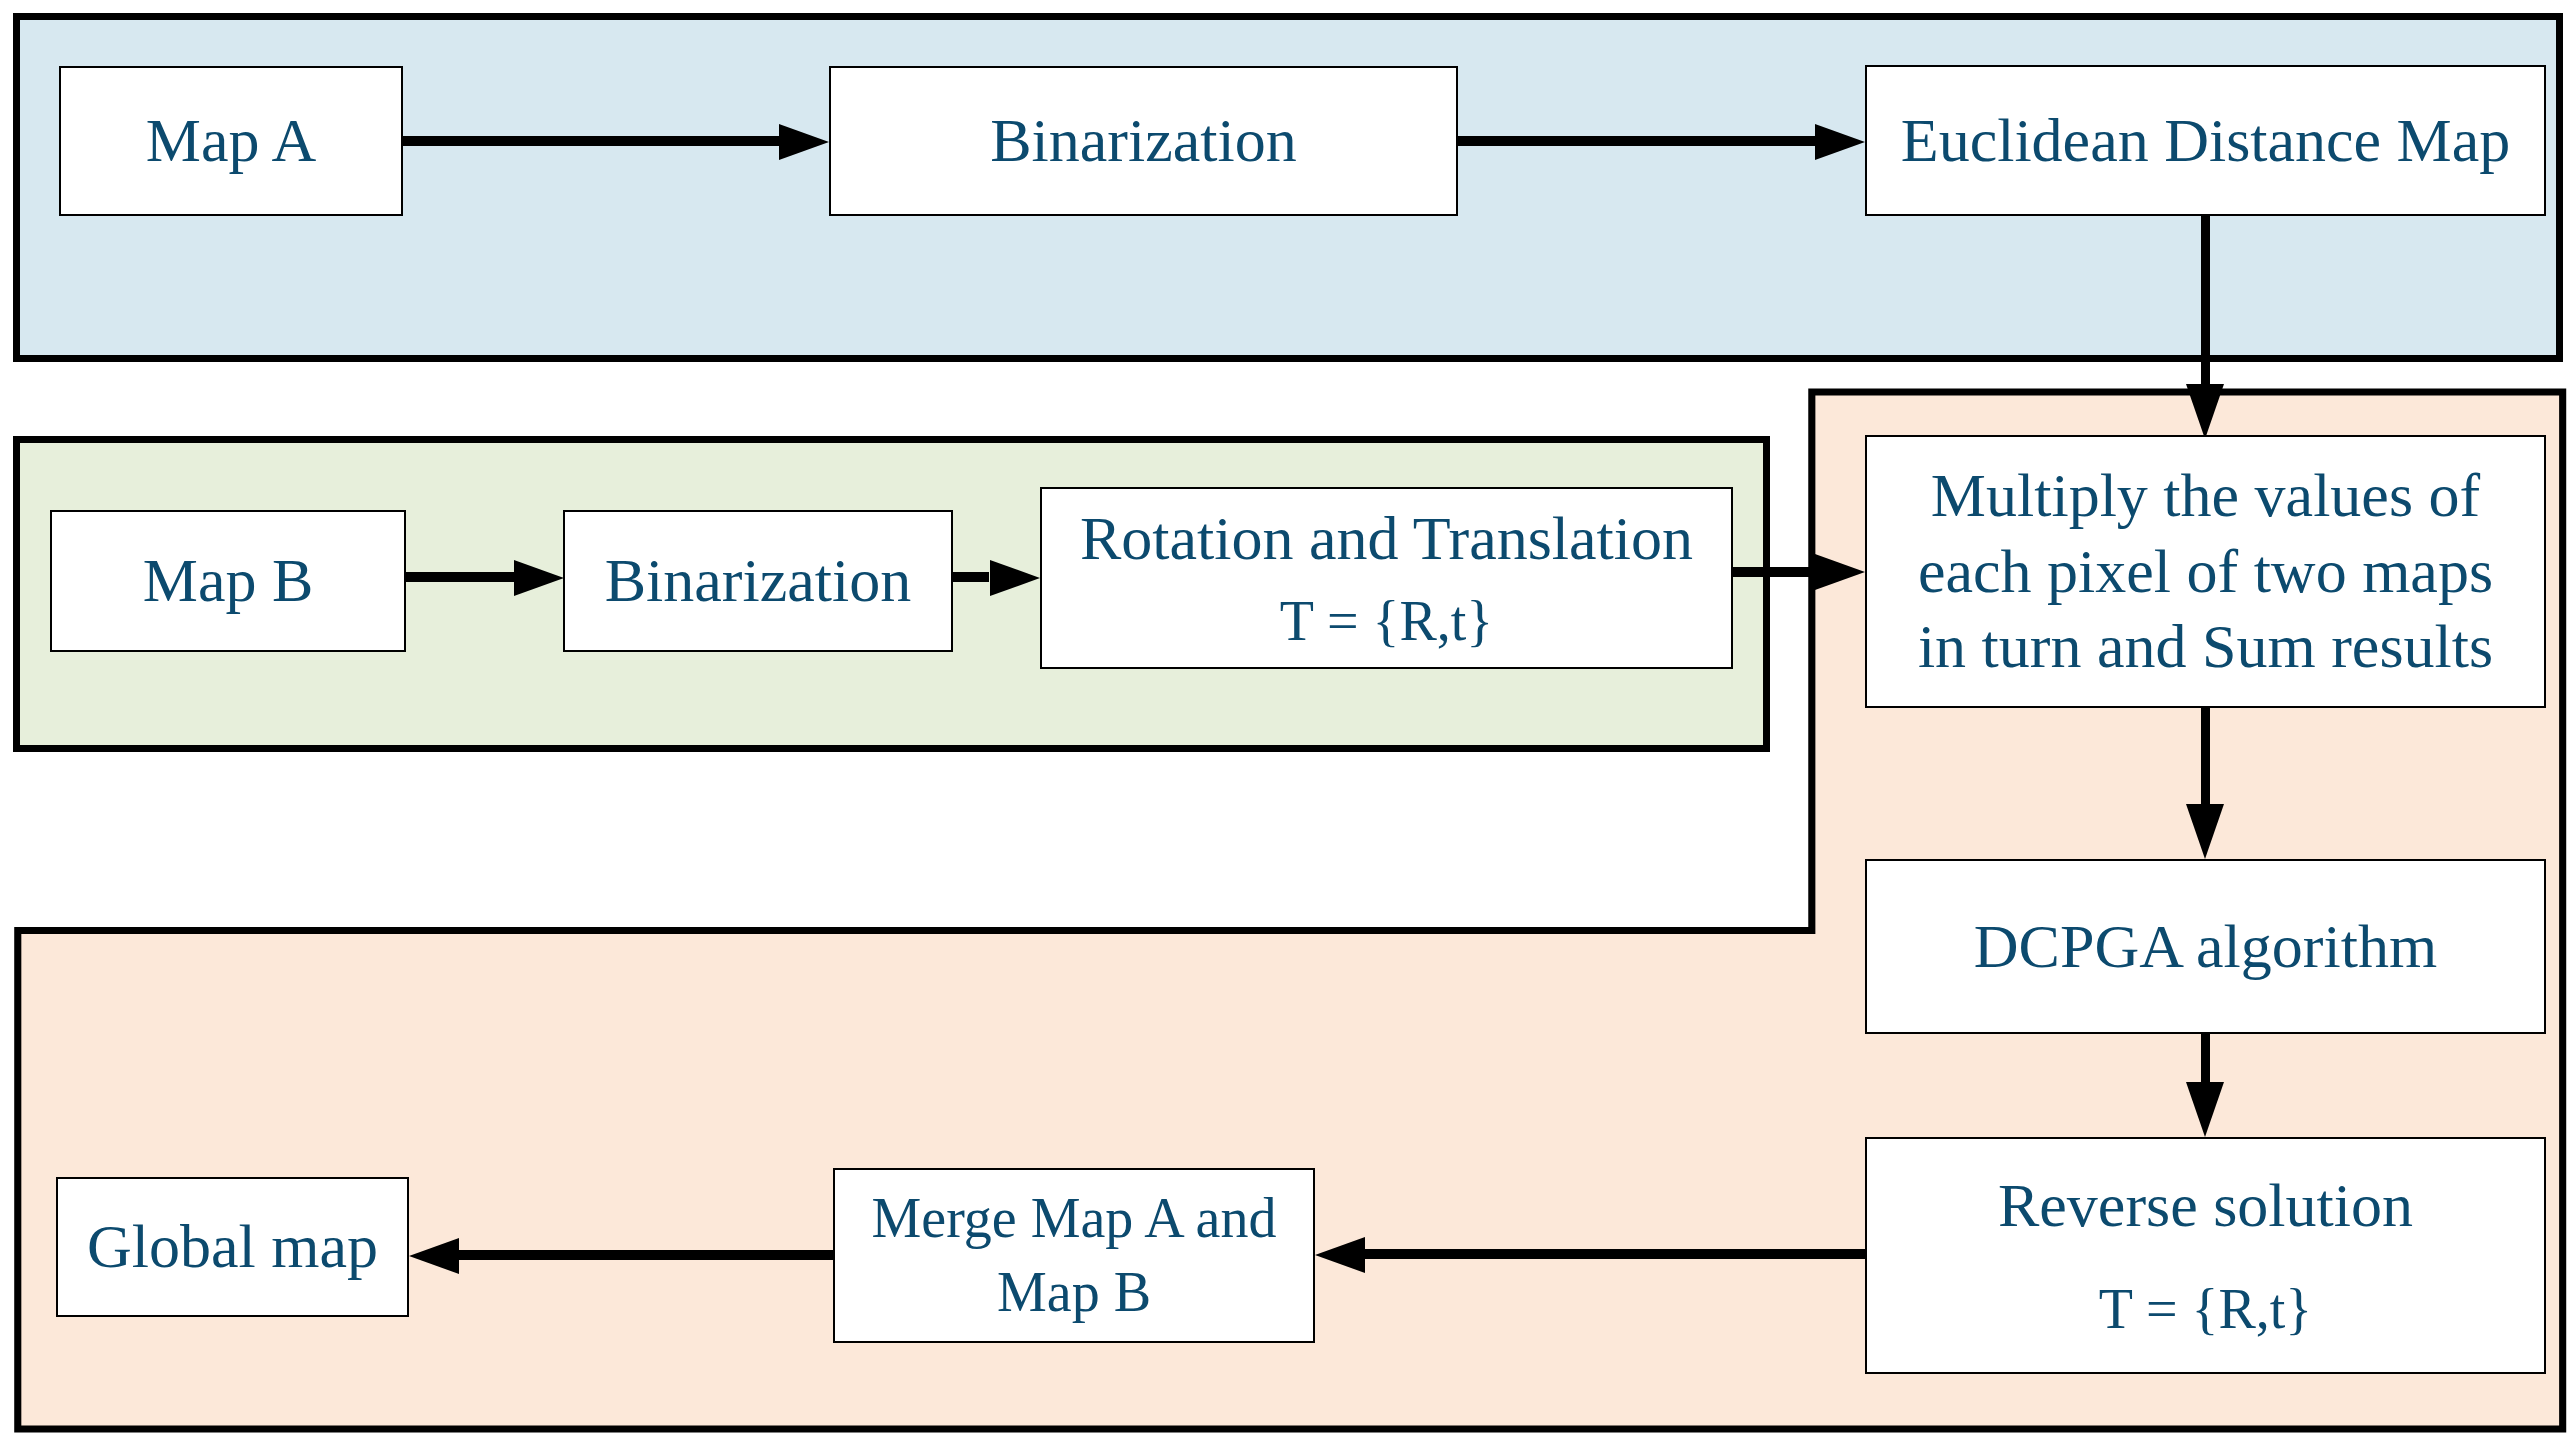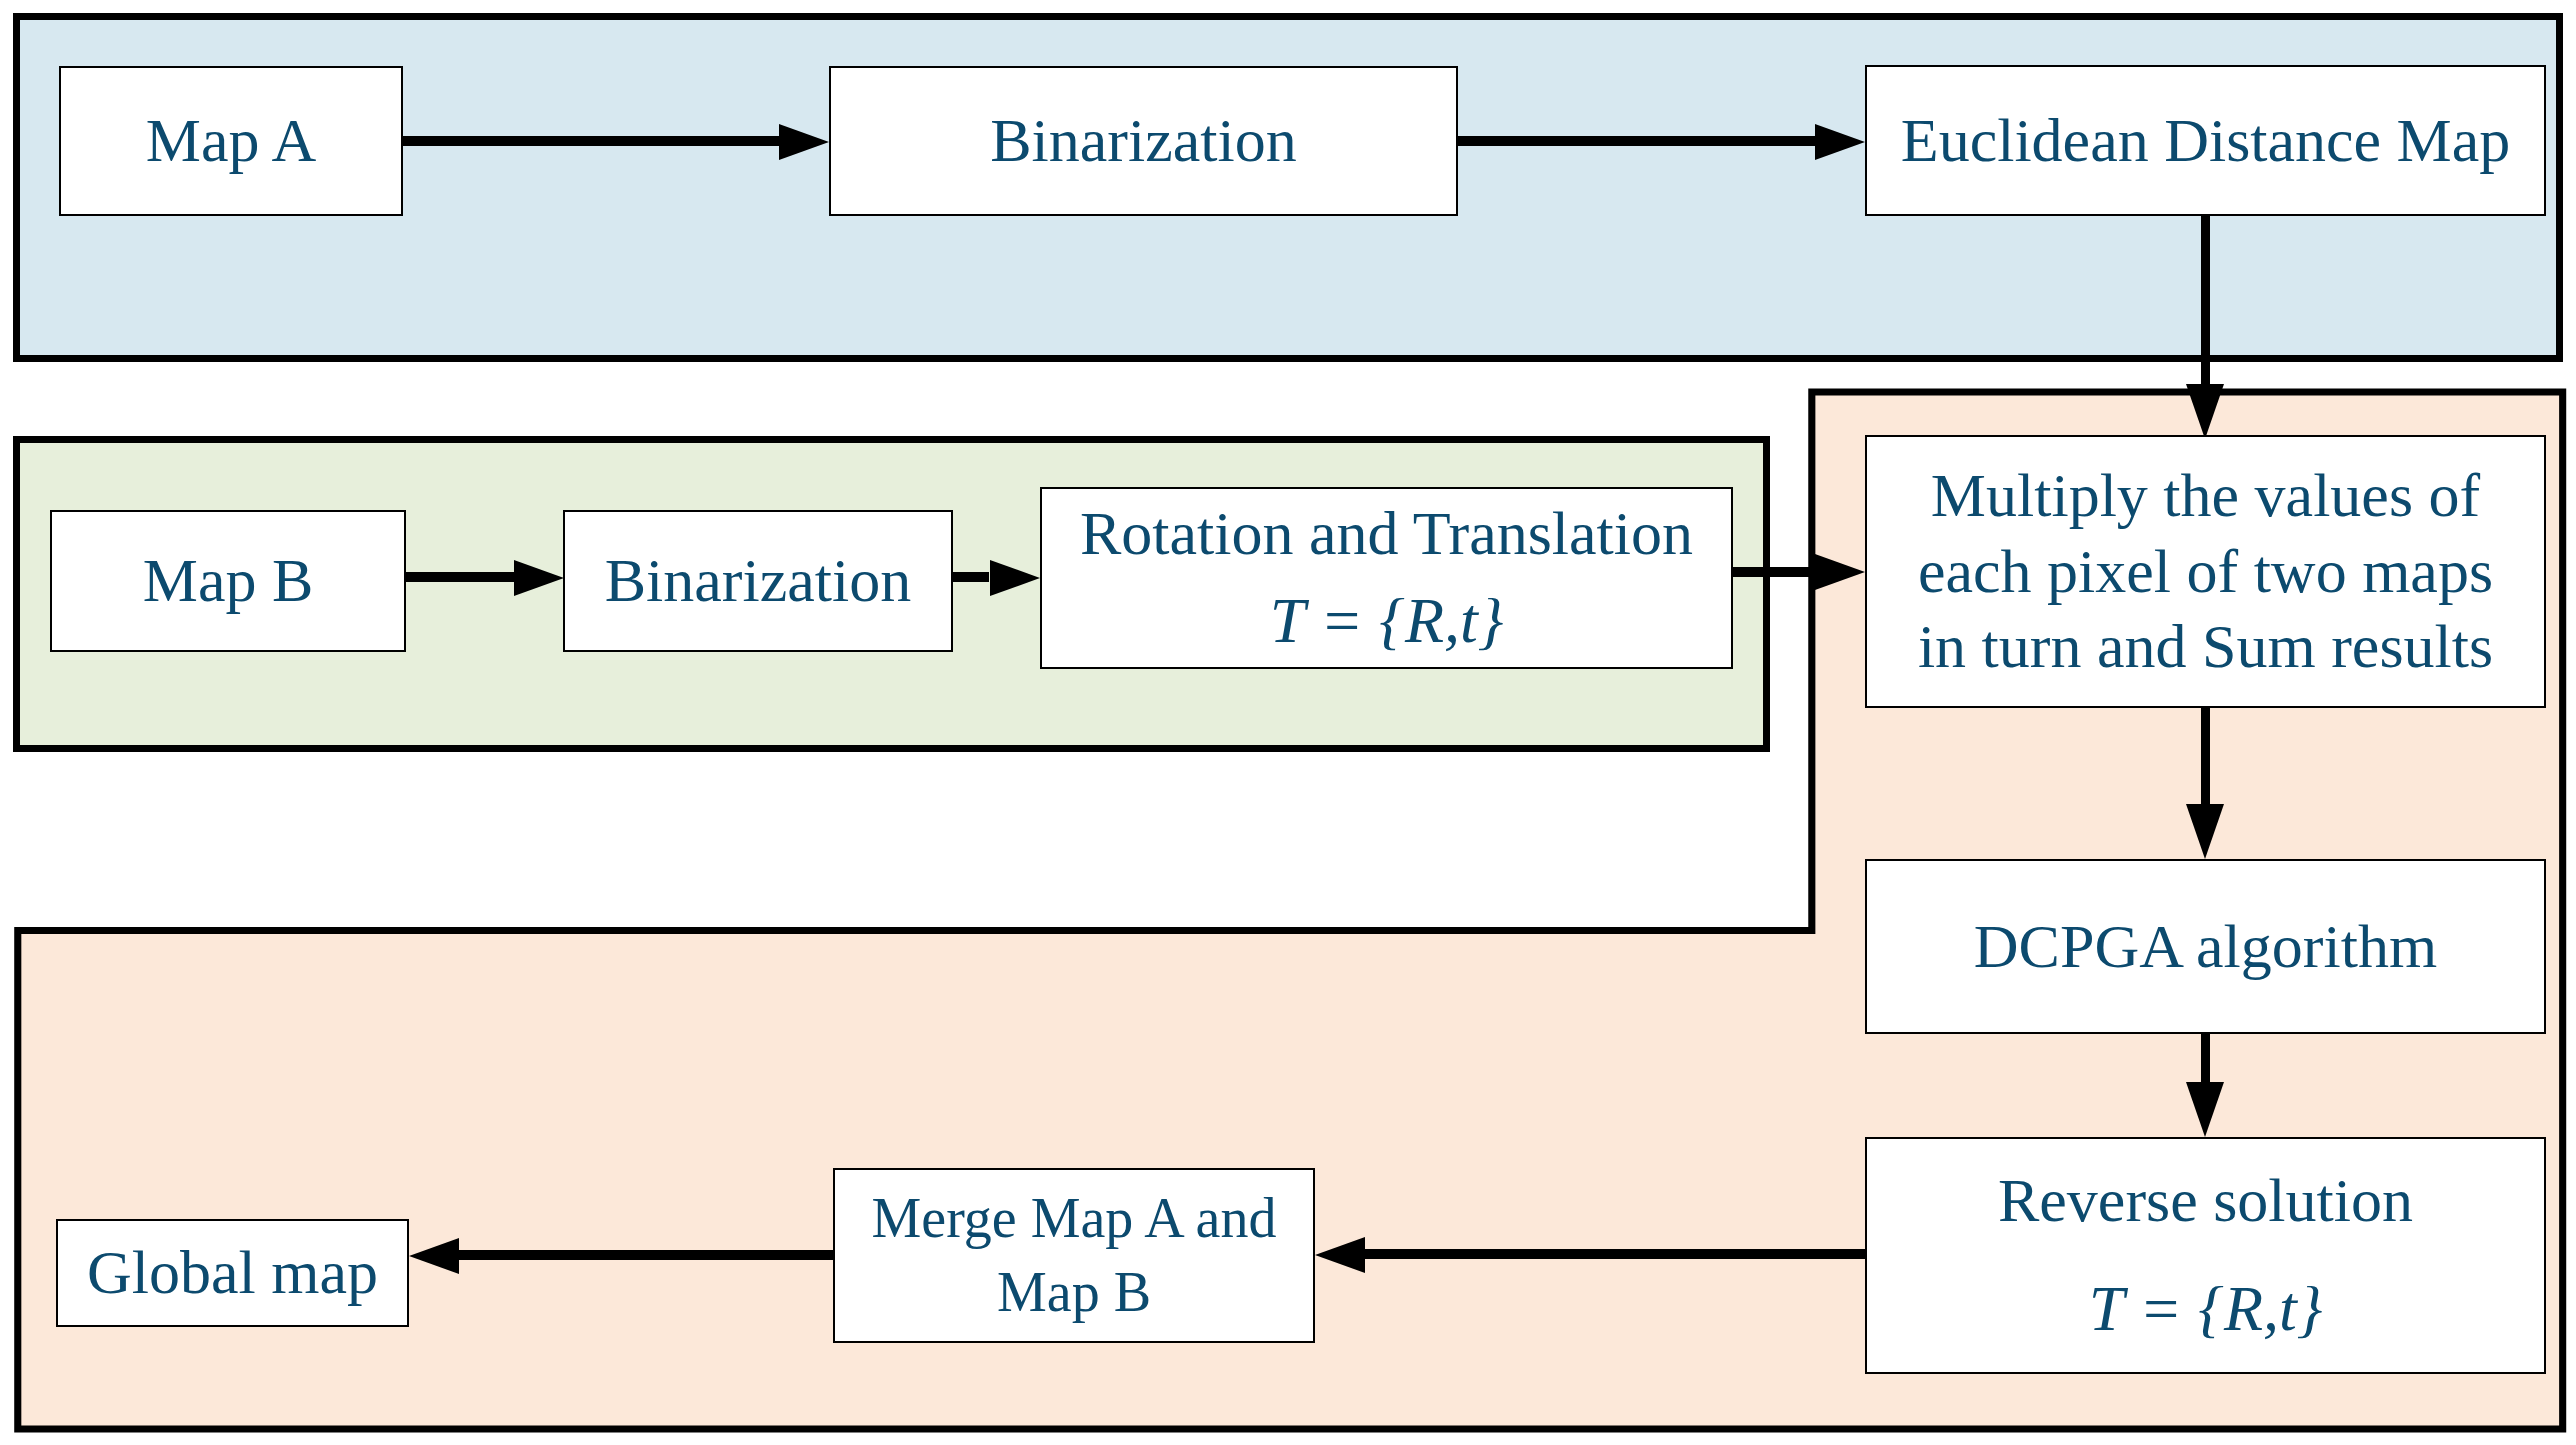--- a/index.html
+++ b/index.html
@@ -19,32 +19,32 @@
   #panel-blue{left:13.3px;top:13.3px;width:2550px;height:349px;background:var(--panel-blue);}
   #panel-green{left:13.3px;top:436px;width:1757px;height:316px;background:var(--panel-green);}
   #orange-svg{position:absolute;left:0;top:0;width:2576px;height:1446px;z-index:1;}
   
   .box{
     position:absolute;box-sizing:border-box;z-index:3;
     background:var(--box-fill);border:2.7px solid var(--line-color);
     display:flex;flex-direction:column;align-items:center;justify-content:center;
     text-align:center;font-size:62px;line-height:1.25;
   }
-  .formula{font-style:italic;font-size:64px;}
+  .formula{font-size:56px;}
   #b-mapa  {left:59px;  top:66px;  width:344px; height:150px;}
   #b-bina  {left:829px; top:66px;  width:629px; height:150px;}
   #b-edm   {left:1865px;top:65px;  width:681px; height:151px;}
   #b-mapb  {left:50px;  top:510px; width:356px; height:142px;}
   #b-binb  {left:563px; top:510px; width:390px; height:142px;}
   #b-rot   {left:1040px;top:487px; width:693px; height:182px;gap:9px;}
   #b-mult  {left:1865px;top:435px; width:681px; height:273px;line-height:1.22;}
   #b-dcpga {left:1865px;top:859px; width:681px; height:175px;}
   #b-rev   {left:1865px;top:1137px;width:681px; height:237px;gap:30px;}
   #b-merge {left:833px; top:1168px;width:482px; height:175px;font-size:56px;line-height:1.32;}
-  #b-global{left:56px;  top:1219px;width:353px; height:108px;}
+  #b-global{left:56px;  top:1177px;width:353px; height:140px;}
   
   .arrow{position:absolute;z-index:2;}
   .shaft{position:absolute;background:var(--line-color);}
   .tri{position:absolute;width:0;height:0;}
   .tri-r{border-top:18px solid transparent;border-bottom:18px solid transparent;border-left:50px solid var(--line-color);}
   .tri-l{border-top:18px solid transparent;border-bottom:18px solid transparent;border-right:50px solid var(--line-color);}
   .tri-d{border-left:19.5px solid transparent;border-right:19.5px solid transparent;border-top:55px solid var(--line-color);}
 </style>
 </head>
 <body>

